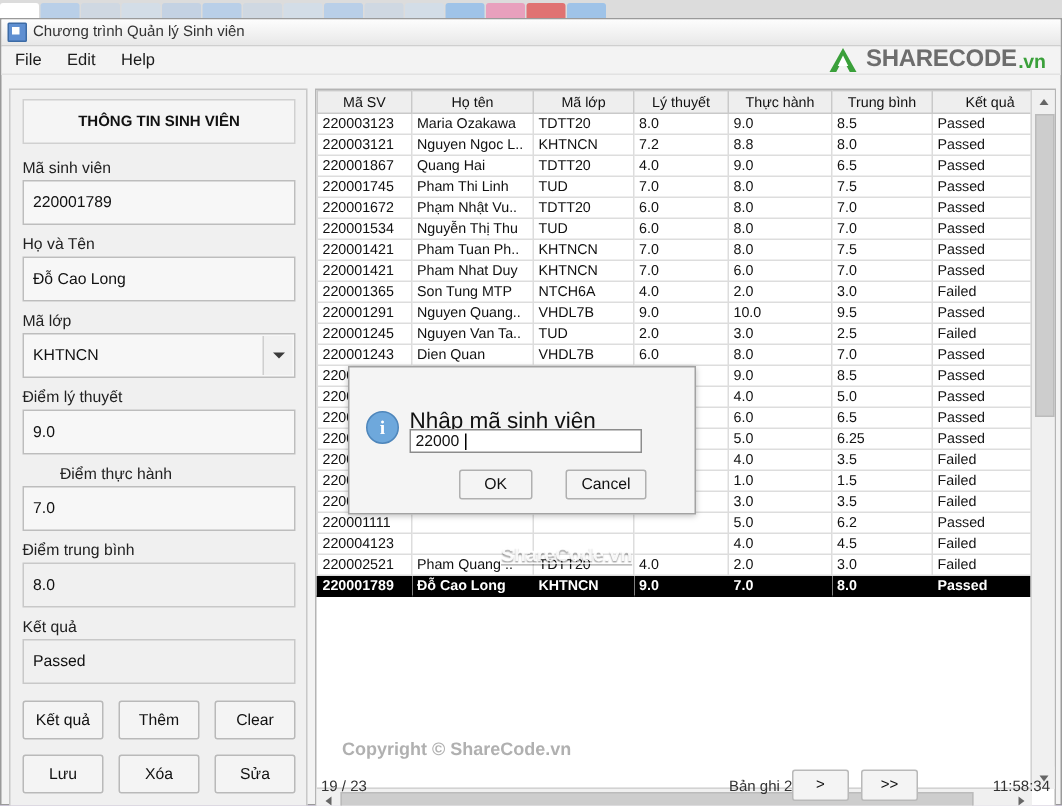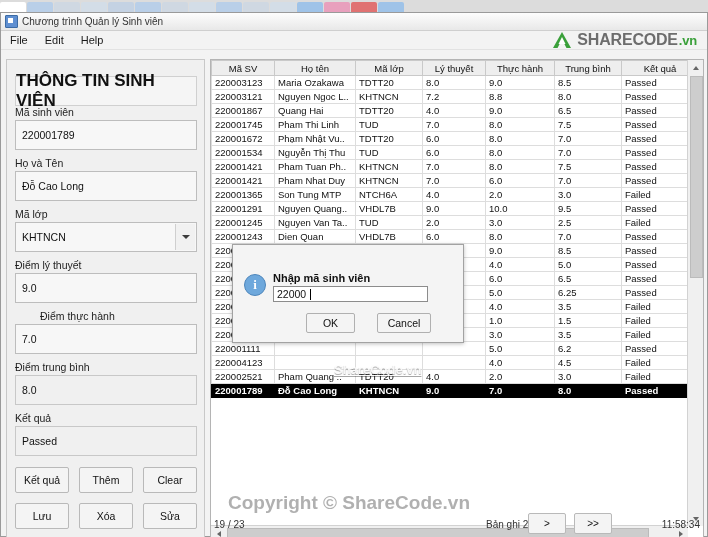--- a/index.html
+++ b/index.html
@@ -94,26 +94,26 @@
 
   
   .left-panel {
     position: absolute; left: 5px; top: 46px;
     width: 199px; height: 483px;
     background: #f0f0f0;
     border: 1px solid #c8c8c8;
     box-sizing: border-box;
   }
   .panel-heading {
-    position: absolute; left: 8px; top: 16px;
+    position: absolute; left: 8px; top: 6px;
     width: 182px; height: 30px;
     border: 1px solid #d0d0d0;
     background: #f5f5f5;
     display: flex; align-items: center; justify-content: center;
-    font-size: 17px; font-weight: bold; color: #111;
+    font-size: 10px; font-weight: bold; color: #111;
     box-sizing: border-box;
   }
   .field-label {
     position: absolute; left: 8px;
     font-size: 10.5px; color: #222;
   }
   .field-box {
     position: absolute; left: 8px;
     width: 182px; height: 30px;
     background: #f7f7f7;
@@ -278,21 +278,21 @@
     position: absolute; left: 11px; top: 29px;
     width: 20px; height: 20px; border-radius: 50%;
     background: #6ea8dc;
     border: 1px solid #4e86bb;
     color: #fff; font-size: 13px; font-weight: bold;
     display:flex; align-items:center; justify-content:center;
     font-family: "Liberation Serif", serif;
   }
   .modal-prompt {
     position: absolute; left: 40px; top: 27px;
-    font-size: 11px; color: #111; font-weight: bold;
+    font-size: 15px; color: #111;
   }
   .modal-input {
     position: absolute; left: 40px; top: 41px;
     width: 155px; height: 16px;
     background: #ffffff; border: 1px solid #8c8c8c;
     box-sizing: border-box;
     font-size: 10.5px; color: #111;
     display:flex; align-items:center; padding-left: 3px;
   }
   .caret {
@@ -314,21 +314,21 @@
     position: absolute;
     font-weight: bold;
     color: rgba(255,255,255,0.85);
     text-shadow: 0 1px 1px rgba(0,0,0,0.35);
     pointer-events: none;
     z-index: 60;
     white-space: nowrap;
   }
   .wm-1 { left: 334px; top: 362px; font-size: 13px; color: rgba(255,255,255,0.9); text-decoration: underline; }
   .wm-2 {
-    left: 228px; top: 492px; font-size: 19px;
+    left: 228px; top: 492px; font-size: 12px;
     color: rgba(150,150,150,0.75); text-shadow: 0 1px 0 rgba(255,255,255,0.7);
   }
 </style>
 </head>
 <body>
 
 <div id="app">
 
   <div class="chrome">
     <div class="chrome-tabs">

